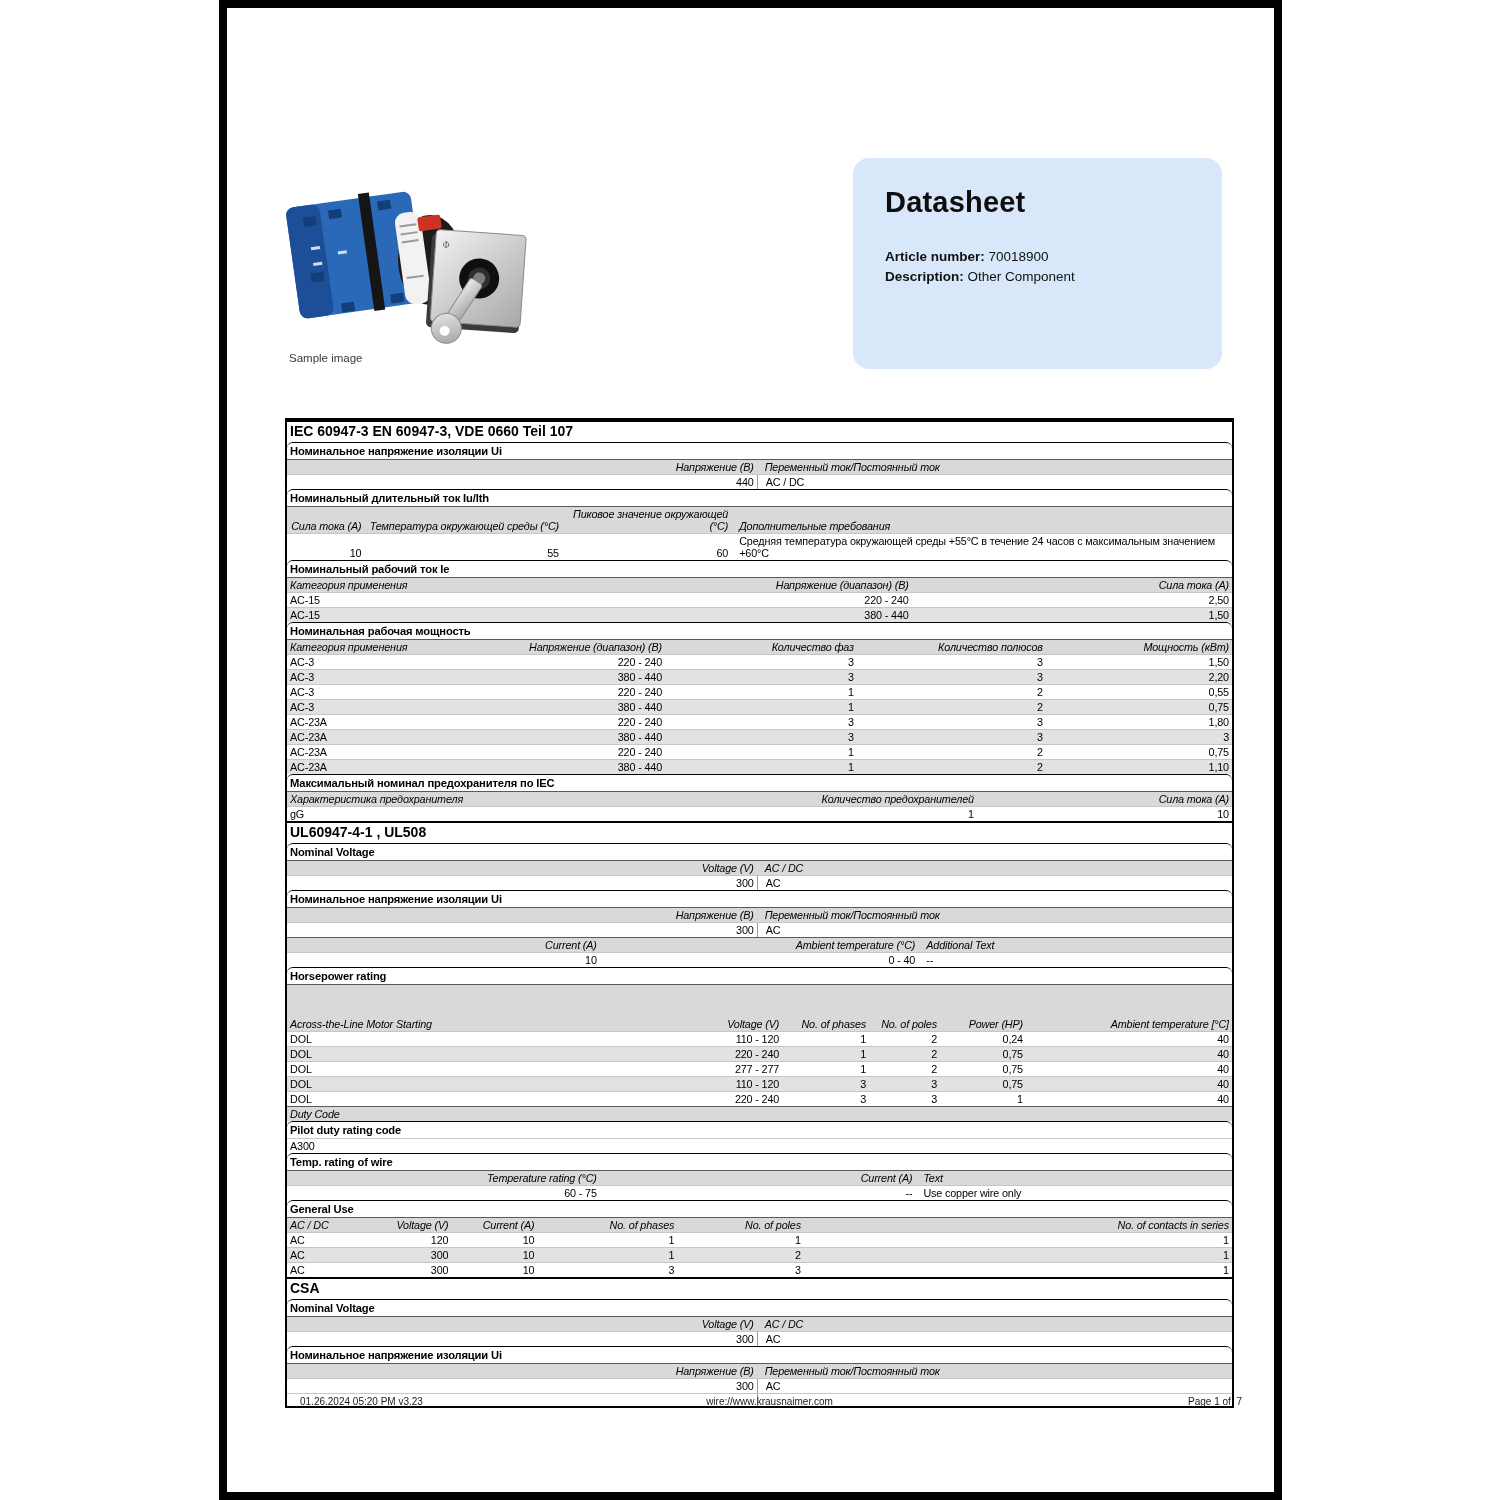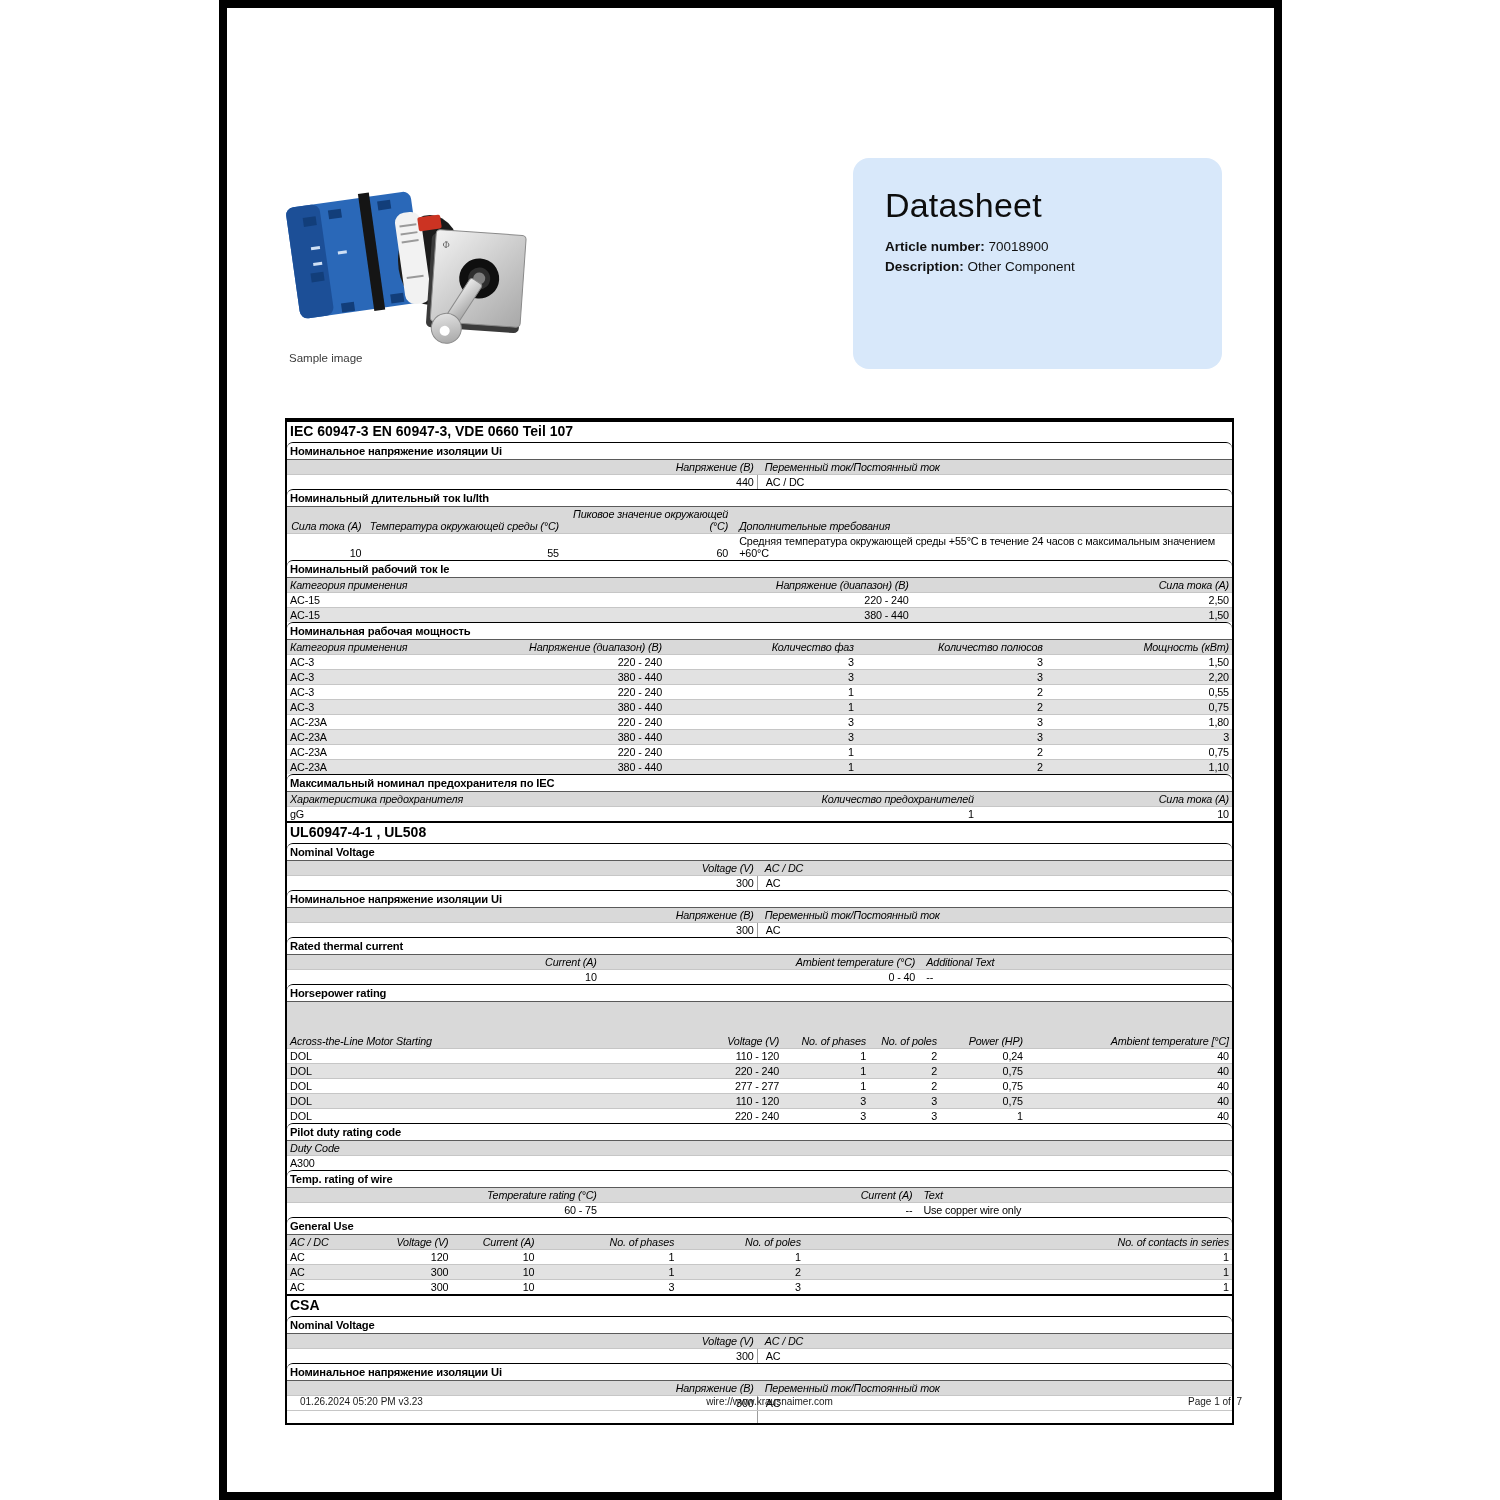--- a/index.html
+++ b/index.html
@@ -13,21 +13,21 @@
   .brand{font-size:42px;font-weight:300;color:#6a6a6a;letter-spacing:1px;}
 
   
   .product{position:absolute;left:55px;top:158px;width:252px;height:192px;}
   .caption{position:absolute;left:62px;top:344px;font-size:11.5px;color:#3a3a3a;}
 
   
   .dsbox{position:absolute;left:626px;top:150px;width:369px;height:211px;
          background:var(--box-blue,#d8e8fa);border-radius:16px;box-sizing:border-box;
          padding:28px 32px;}
-  .dstitle{font-size:34px;font-weight:normal;color:#0d0d0d;margin-bottom:12px;letter-spacing:.2px;}
+  .dstitle{font-size:29px;font-weight:bold;color:#0d0d0d;margin-bottom:28px;letter-spacing:.2px;}
   .dsline{font-size:13.5px;line-height:20px;color:#111;}
   .dsline .b{font-weight:bold;}
 
   
   .spec{position:absolute;left:58px;top:410px;width:945px;border:2px solid #000;
         font-size:10.8px;line-height:12px;letter-spacing:-0.15px;overflow:hidden;background:#fff;}
   .trow{display:flex;align-items:stretch;min-height:13px;border-top:1px solid #c6c6c6;background:#fff;}
   .trow:first-child{border-top:none;}
   .trow.shade{background:var(--shade-gray,#e2e2e2);}
   .trow.header{background:var(--header-gray,#d9d9d9);font-style:italic;border-top:1px solid #5a5a5a;}
@@ -409,21 +409,20 @@
         </div>
       </div>
       <div class="trow row">
         <div class="tcell a-r" style="width: 49.7%;">
           <div>300</div>
         </div>
         <div class="tcell a-l pad div" style="width: 50.3%;">
           <div>AC</div>
         </div>
       </div>
-      <div class="trow sub">Rated thermal current</div>
       <div class="trow header">
         <div class="tcell a-r" style="width: 33.1%;">
           <div>Current (A)</div>
         </div>
         <div class="tcell a-r" style="width: 33.7%;">
           <div>Ambient temperature (°C)</div>
         </div>
         <div class="tcell a-l pad" style="width: 33.2%;">
           <div>Additional Text</div>
         </div>
@@ -553,26 +552,26 @@
         <div class="tcell a-r" style="width: 7.5%;">
           <div>3</div>
         </div>
         <div class="tcell a-r" style="width: 9.1%;">
           <div>1</div>
         </div>
         <div class="tcell a-r" style="width: 21.8%;">
           <div>40</div>
         </div>
       </div>
-      <div class="trow sub">Pilot duty rating code</div>
       <div class="trow header">
         <div class="tcell a-l" style="width: 100%;">
           <div>Duty Code</div>
         </div>
       </div>
+      <div class="trow sub">Pilot duty rating code</div>
       <div class="trow row">
         <div class="tcell a-l" style="width: 100%;">
           <div>A300</div>
         </div>
       </div>
       <div class="trow sub">Temp. rating of wire</div>
       <div class="trow header">
         <div class="tcell a-r" style="width: 33.1%;">
           <div>Temperature rating (°C)</div>
         </div>

